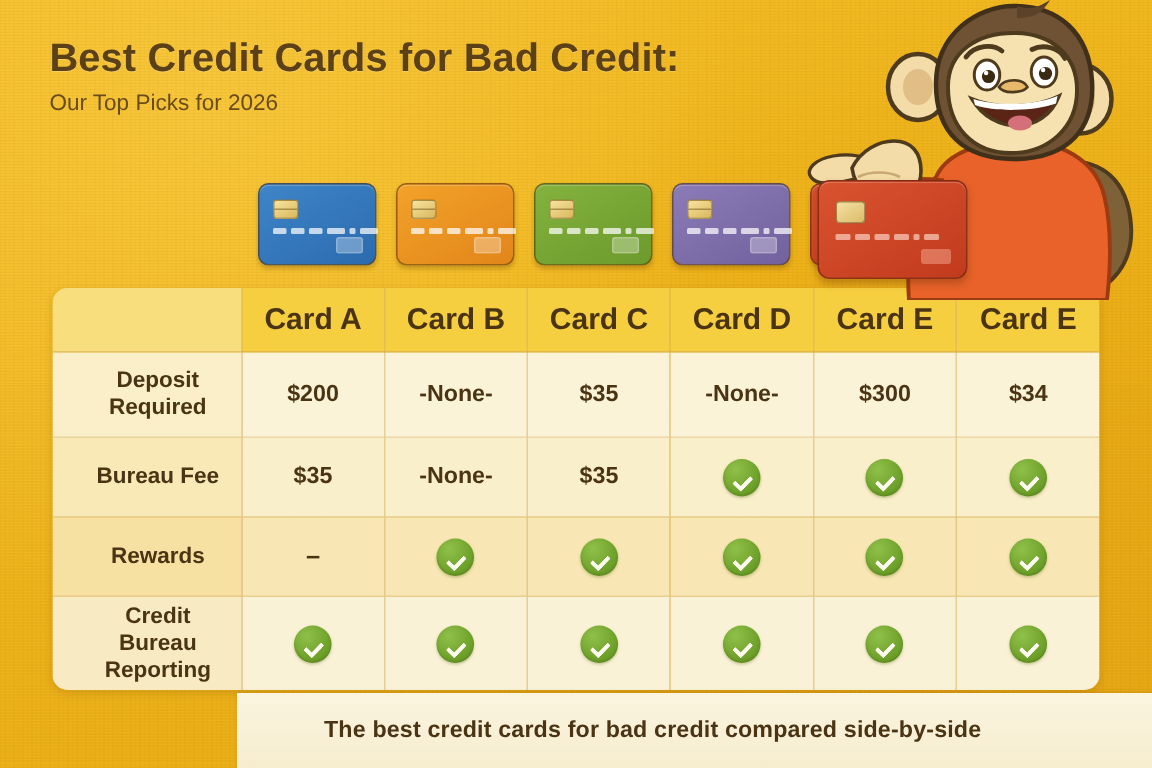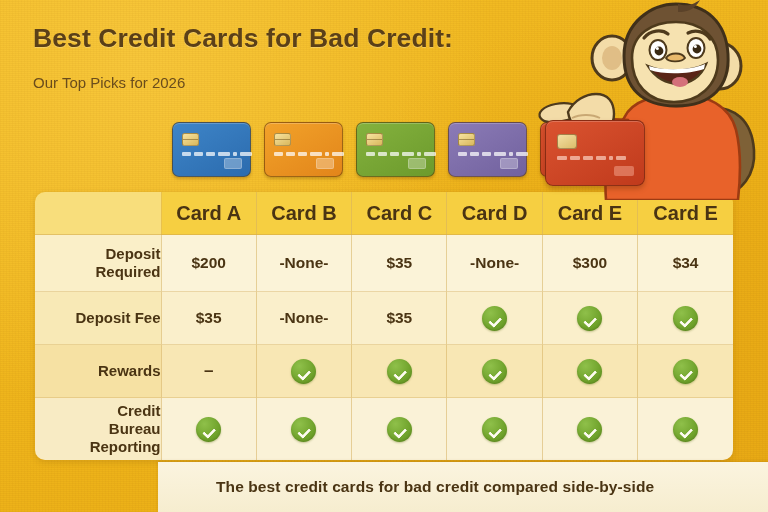--- a/index.html
+++ b/index.html
@@ -24,21 +24,21 @@
       repeating-linear-gradient(0deg,   rgba(160,110,10,.16) 0 1px, rgba(255,255,255,0) 1px 2px),
       repeating-linear-gradient(90deg,  rgba(160,110,10,.13) 0 1px, rgba(255,255,255,0) 1px 3px),
       repeating-linear-gradient(45deg,  rgba(255,236,170,.12) 0 2px, rgba(255,255,255,0) 2px 4px);
     pointer-events:none;
   }
 
   
   .head{position:absolute;left:33px;top:24px;z-index:6;}
   .title{
     font-size:26.5px;font-weight:bold;color:#5B4018;letter-spacing:.1px;
-    line-height:1.1;margin:0 0 21px 0;text-shadow:0 1px 0 rgba(255,240,190,.35);
+    line-height:1.1;margin:0 0 7px 0;text-shadow:0 1px 0 rgba(255,240,190,.35);
   }
   .subtitle{
     font-size:15px;font-weight:400;color:#6A4C1C;line-height:1.15;margin:0;
   }
 
   
   .cards-strip{position:absolute;left:172px;top:122px;z-index:5;display:flex;gap:13px;}
   .ccard{
     width:77px;height:53px;border-radius:7px;position:relative;
     box-shadow:0 2px 3px rgba(120,78,8,.33), inset 0 1px 0 rgba(255,255,255,.22);
@@ -100,21 +100,21 @@
     padding:0;
   }
   th:last-child,td:last-child{border-right:none;}
   thead th{
     height:42px;background:#F6CF41;font-size:20px;
     border-bottom:1px solid rgba(206,164,78,.5);
   }
   thead th.corner{background:#F8DE7C;border-right:1px solid rgba(214,176,96,.45);}
   col.rowlabel{width:126px;}
   td.rowlabel{
-    text-align:right;padding-left:15px;font-size:15px;line-height:1.18;
+    text-align:center;padding-left:15px;font-size:15px;line-height:1.18;
     color:#4A3413;font-weight:bold;
   }
   tbody tr.r1 td{background:#FBF3D8;height:56px;}
   tbody tr.r1 td.rowlabel{background:#FAEFC8;}
   tbody tr.r2 td{background:#FAEFCB;height:52px;}
   tbody tr.r2 td.rowlabel{background:#F8E9B6;}
   tbody tr.r3 td{background:#F8E7B4;height:52px;}
   tbody tr.r3 td.rowlabel{background:#F6E1A3;}
   tbody tr.r4 td{background:#FAF2D7;height:62px;}
   tbody tr.r4 td.rowlabel{background:#F8EBC4;}
@@ -303,21 +303,21 @@
             <span>Required</span>
           </td>
           <td>$200</td>
           <td>-None-</td>
           <td>$35</td>
           <td>-None-</td>
           <td>$300</td>
           <td>$34</td>
         </tr>
         <tr class="r2">
-          <td class="rowlabel">Deposit Fee</td>
+          <td class="rowlabel">Bureau Fee</td>
           <td>$35</td>
           <td>-None-</td>
           <td>$35</td>
           <td><span class="check"></span></td>
           <td><span class="check"></span></td>
           <td><span class="check"></span></td>
         </tr>
         <tr class="r3">
           <td class="rowlabel">Rewards</td>
           <td><span class="dash">–</span></td>

